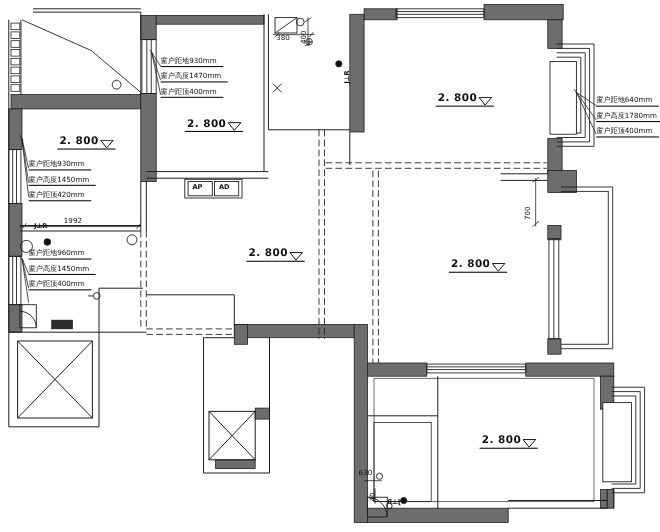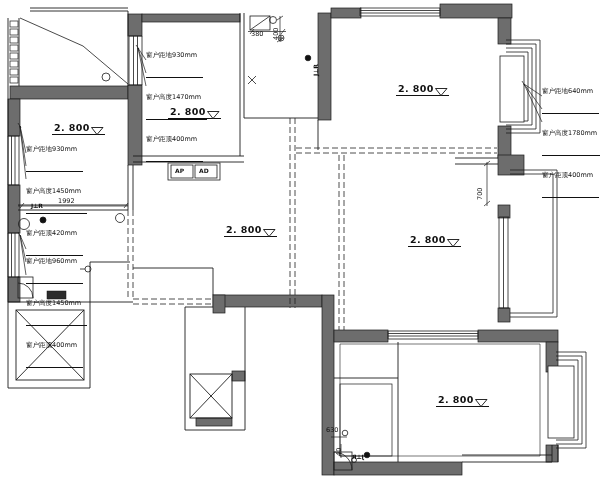--- a/index.html
+++ b/index.html
@@ -7,21 +7,21 @@
         font-family:"DejaVu Sans",sans-serif;color:#111;}
   svg.linework{position:absolute;left:0;top:0;}
   
   .lvl{position:absolute;}
   .lvl-t{display:inline-block;font:700 9.5px "DejaVu Sans",sans-serif;letter-spacing:.4px;
          color:#111;border-bottom:1.4px solid #111;padding:0 15px 1px 2px;}
   .lvl-tri{position:absolute;right:1px;top:11px;}
   
   .ann{position:absolute;}
   .ann-row{display:table;font-size:6.5px;line-height:7px;color:#111;white-space:nowrap;
-           border-bottom:.9px solid #111;padding:0 6px 18px 0;margin-bottom:16px;}
+           border-bottom:.9px solid #111;padding:0 6px 1px 0;margin-bottom:5px;}
   
   .dim{position:absolute;font-size:6.5px;line-height:7px;color:#111;white-space:nowrap;}
   .rot{transform-origin:0 0;transform:rotate(-90deg);}
   .mir{transform:scaleX(-1);}
   .sw{position:absolute;font-size:6px;font-weight:700;line-height:6px;color:#111;
       white-space:nowrap;letter-spacing:-.2px;}
   .panel{position:absolute;font-size:6px;font-weight:700;line-height:6px;color:#111;}
 </style>
 </head>
 <body>
@@ -231,21 +231,21 @@
   <div class="ann" style="left:146px;top:52px">
     <span class="ann-row">窗户距地930mm</span>
     <span class="ann-row">窗户高度1470mm</span>
     <span class="ann-row">窗户距顶400mm</span>
   </div>
   <div class="ann" style="left:26px;top:146px">
     <span class="ann-row">窗户距地930mm</span>
     <span class="ann-row">窗户高度1450mm</span>
     <span class="ann-row">窗户距顶420mm</span>
   </div>
-  <div class="ann" style="left:26px;top:258px">
+  <div class="ann" style="left:26px;top:227px">
     <span class="ann-row">窗户距地960mm</span>
     <span class="ann-row">窗户高度1450mm</span>
     <span class="ann-row">窗户距顶400mm</span>
   </div>
   <div class="ann" style="left:542px;top:88px">
     <span class="ann-row">窗户距地640mm</span>
     <span class="ann-row">窗户高度1780mm</span>
     <span class="ann-row">窗户距顶400mm</span>
   </div>
 

